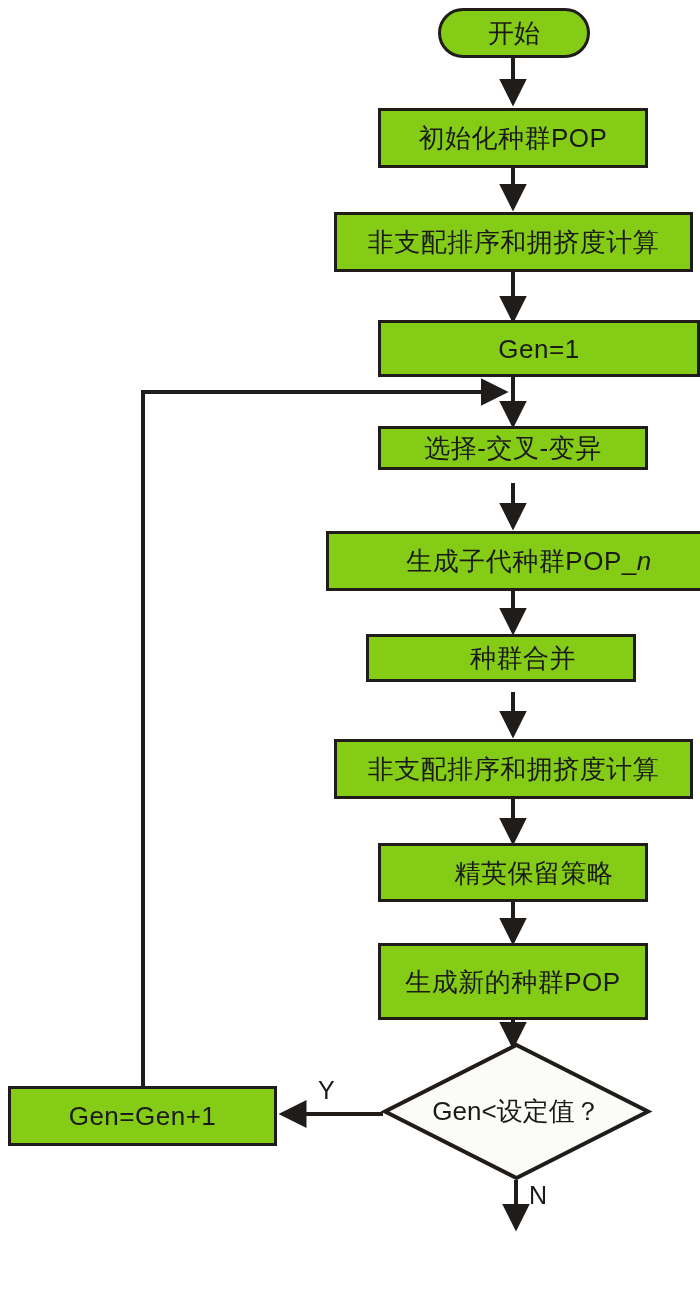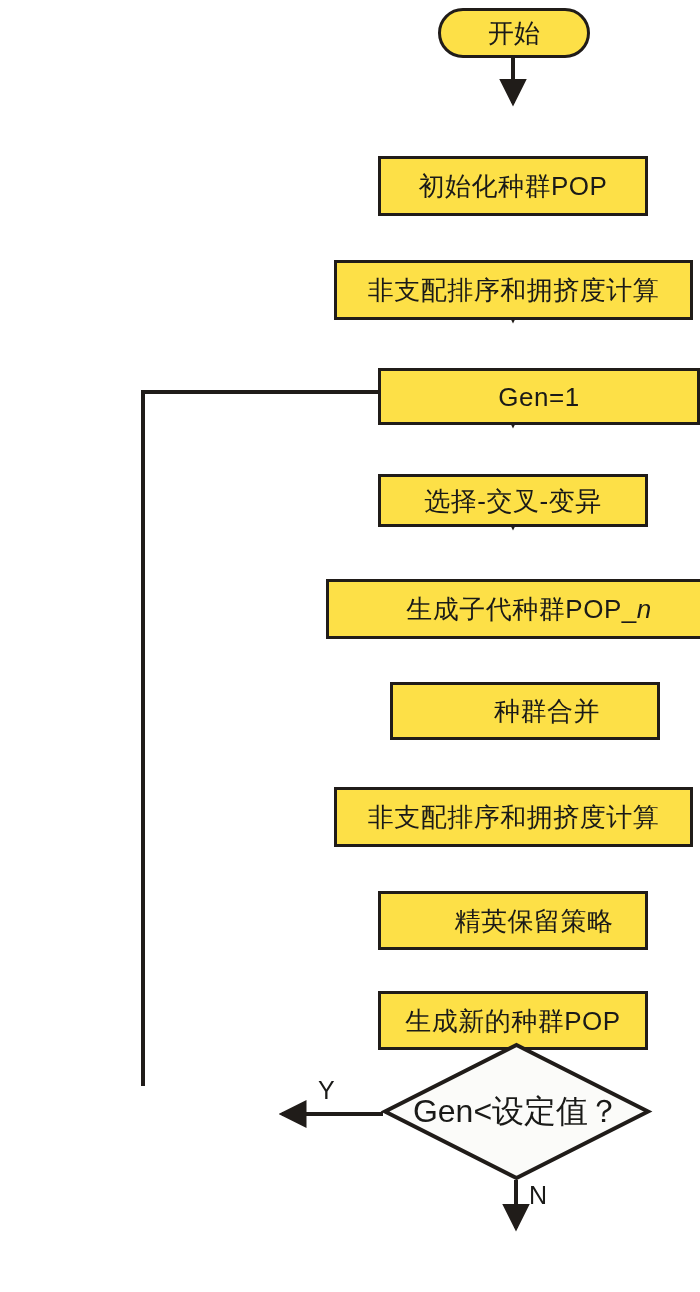--- a/index.html
+++ b/index.html
@@ -14,30 +14,29 @@
     background: #ffffff;
     font-family: "Liberation Sans", "DejaVu Sans", sans-serif;
     overflow: hidden;
   }
   .node {
     position: absolute;
     box-sizing: border-box;
     display: flex;
     align-items: center;
     justify-content: center;
-    background: #fde047;
+    background: #84cc16;
     color: #1a1a18;
     text-align: center;
     line-height: 1;
   }
   .proc {
     border: 3px solid #201c19;
     font-size: 26px;
     letter-spacing: 0.5px;
-    margin-top: 48px;
   }
   .terminator {
     border: 3px solid #201c19;
     border-radius: 30px;
     font-size: 26px;
   }
   .decision-wrap {
     position: absolute;
     display: flex;
     align-items: center;
@@ -45,21 +44,21 @@
   }
   .decision-wrap svg {
     position: absolute;
     left: 0;
     top: 0;
     overflow: visible;
   }
   .decision-label {
     position: relative;
     z-index: 2;
-    font-size: 32px;
+    font-size: 26px;
     color: #1a1a18;
     white-space: nowrap;
   }
   .edge-label {
     position: absolute;
     font-size: 25px;
     color: #1a1a18;
     line-height: 1;
   }
   #edges {
@@ -122,49 +121,52 @@
   </div>
 
   <div class="node proc" style="left:334px; top:212px; width:359px; height:60px;">
     <span>非支配排序和拥挤度计算</span>
   </div>
 
   <div class="node proc" style="left:378px; top:320px; width:322px; height:57px;">
     <span>Gen=1</span>
   </div>
 
-  <div class="node proc" style="left:378px; top:426px; width:270px; height:53px;">
+  <div class="node proc" style="left:378px; top:426px; width:270px; height:44px;">
     <span>选择-交叉-变异</span>
   </div>
 
   <div class="node proc" style="left:326px; top:531px; width:406px; height:60px;">
     <span><span>生成子代种群POP_</span><span class="ital">n</span></span>
   </div>
 
-  <div class="node proc" style="left:390px; top:634px; width:270px; height:58px;padding-left:44px;">
+  <div class="node proc" style="left:366px; top:634px; width:270px; height:48px;padding-left:44px;">
     <span>种群合并</span>
   </div>
 
   <div class="node proc" style="left:334px; top:739px; width:359px; height:60px;">
     <span>非支配排序和拥挤度计算</span>
   </div>
 
   <div class="node proc" style="left:378px; top:843px; width:270px; height:59px;padding-left:42px;">
     <span>精英保留策略</span>
   </div>
 
-  <div class="node proc" style="left:378px; top:943px; width:270px; height:59px;">
+  <div class="node proc" style="left:378px; top:943px; width:270px; height:77px;">
     <span>生成新的种群POP</span>
   </div>
 
   <div class="decision-wrap" style="left:383px; top:1043px; width:267px; height:137px;">
     <svg width="267" height="137" viewBox="0 0 267 137">
       <polygon points="133.5,2 265,68.5 133.5,135 2,68.5" fill="#fbfbf9" stroke="#201c19" stroke-width="4"></polygon>
     </svg>
     <span class="decision-label">Gen&lt;设定值？</span>
   </div>
 
+  <div class="node proc" style="left:8px; top:1086px; width:269px; height:60px;">
+    <span>Gen=Gen+1</span>
+  </div>
 
 
   <span class="edge-label" style="left:318px; top:1078px;">Y</span>
   <span class="edge-label" style="left:529px; top:1183px;">N</span>
 
 </div>
 
 </body></html>

